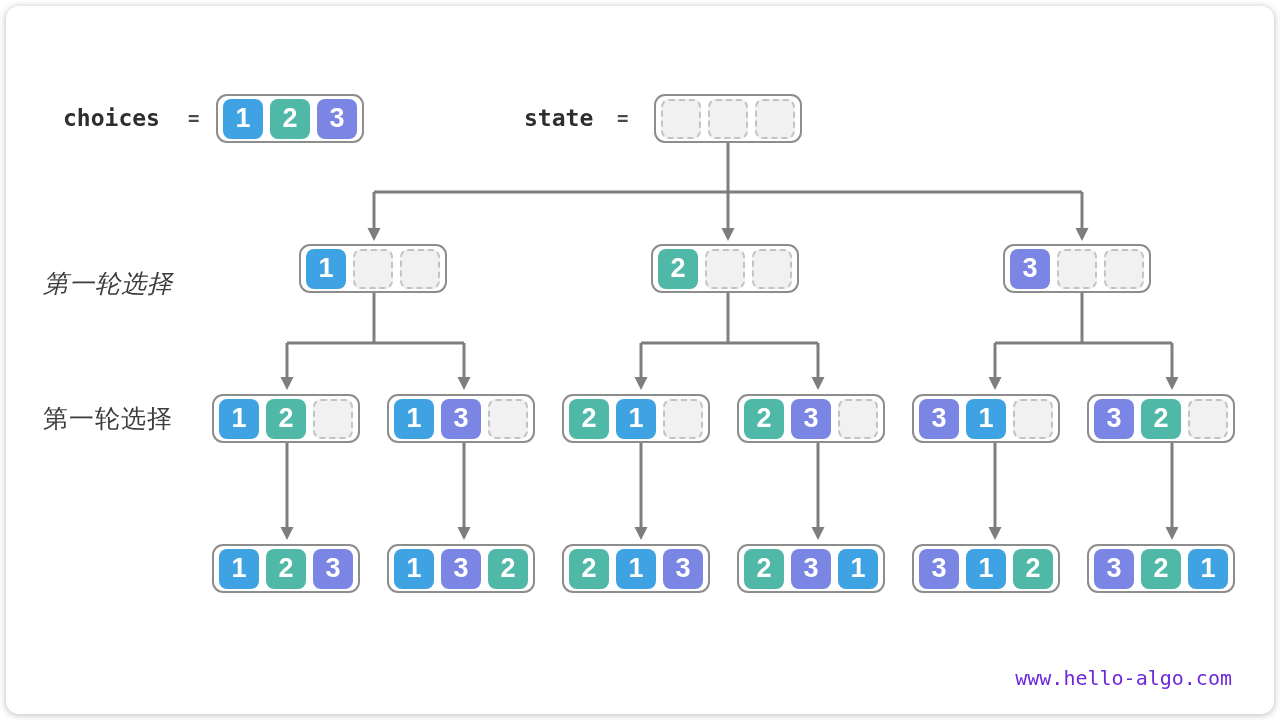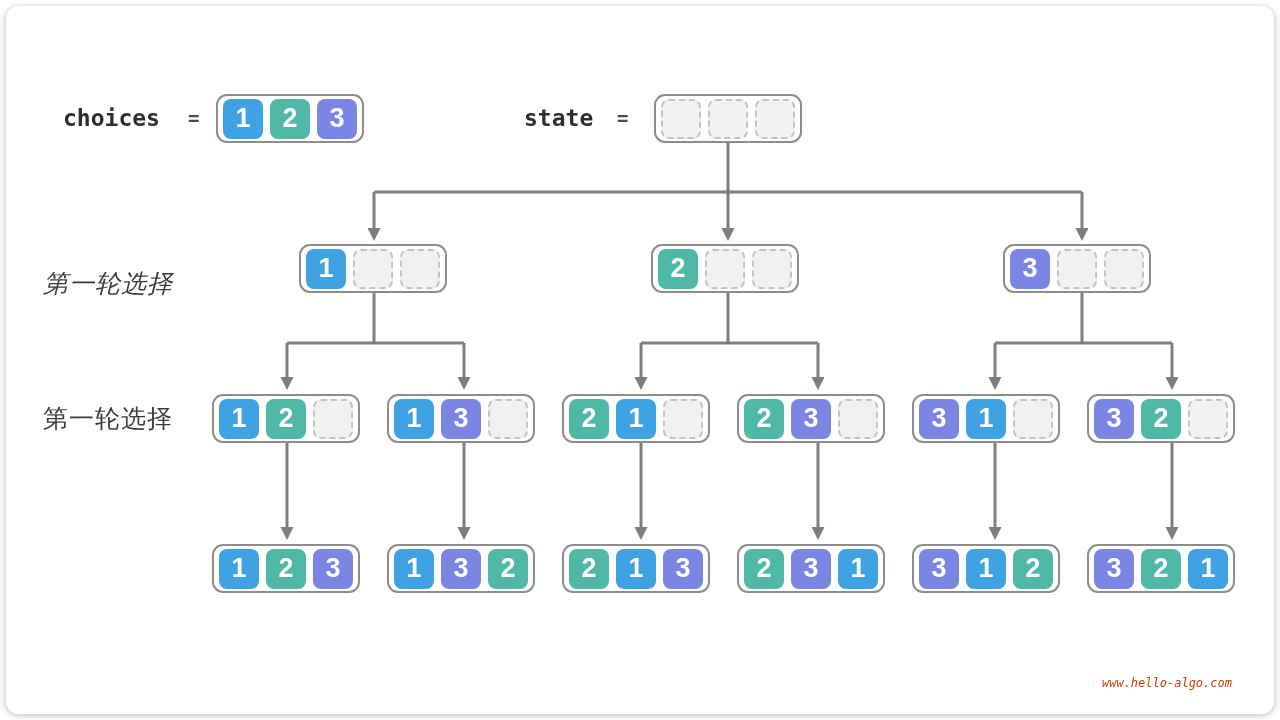--- a/index.html
+++ b/index.html
@@ -69,21 +69,21 @@
   #row-2-boxes { top: 538px; left: 206px; gap: 27px; }
 
   
   .connectors { position: absolute; left: 0; top: 0; pointer-events: none; }
   .connectors path { stroke: var(--c-arrow, #7e7e7e); stroke-width: 3; fill: none; }
   .connectors .ah-fill { fill: var(--c-arrow, #7e7e7e); stroke: none; }
 
   
   .watermark {
     position: absolute; right: 42px; bottom: 24px;
-    font-family: "DejaVu Sans Mono", monospace; font-size: 12px; color: #c2410c; font-style: italic;
+    font-family: "DejaVu Sans Mono", monospace; font-size: 20px; color: #6d28d9;
   }
 </style>
 </head>
 <body>
 
 <div class="canvas">
 
   <div class="var-label" id="choices-label">choices</div>
   <div class="equals" id="choices-eq">=</div>
   <div class="slot-box abs-box" id="choices-box">

